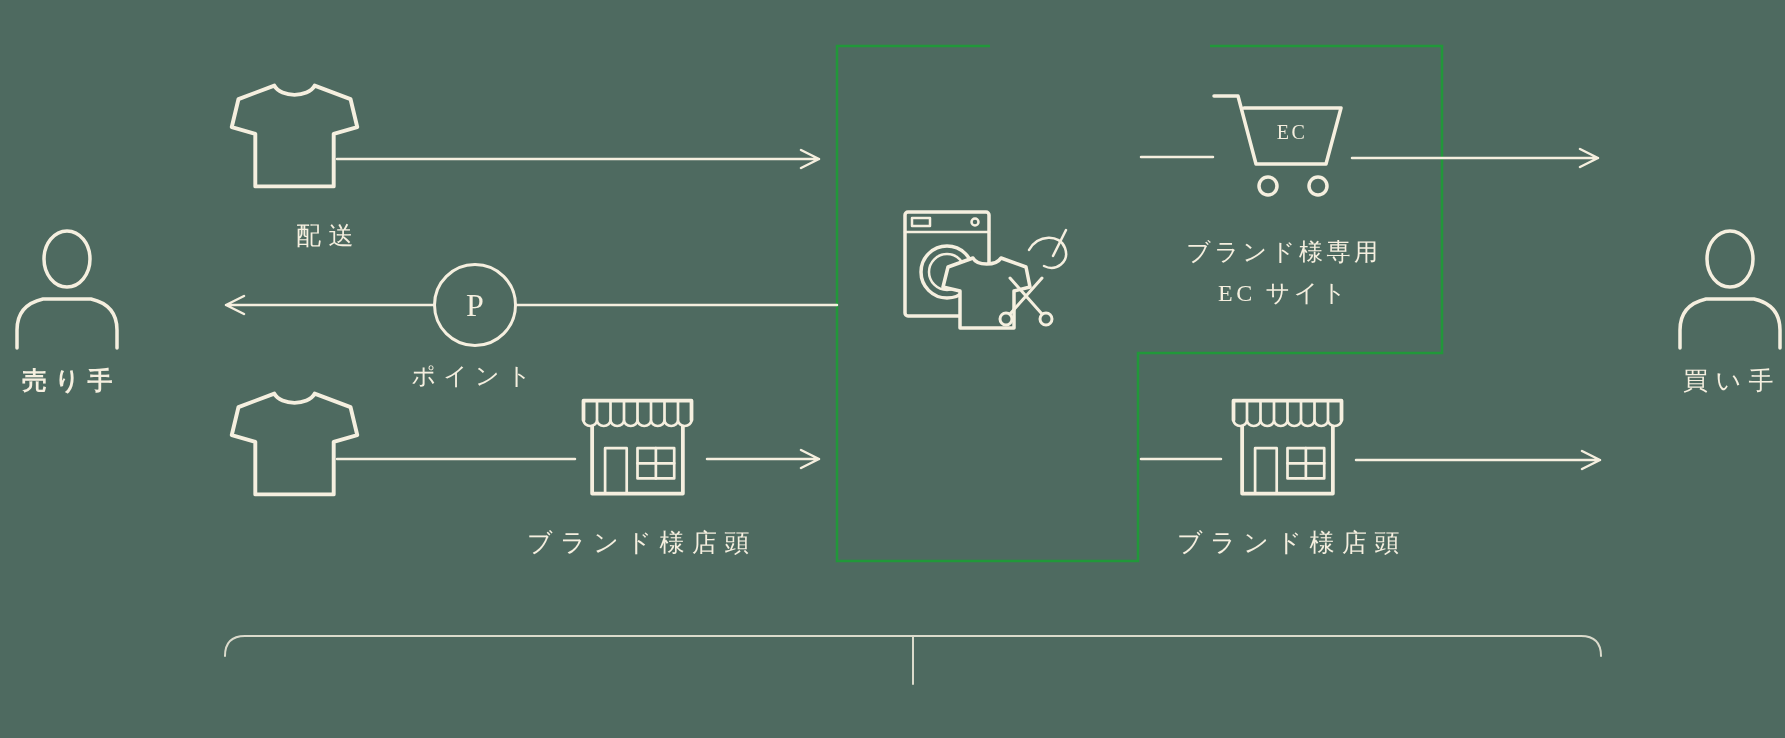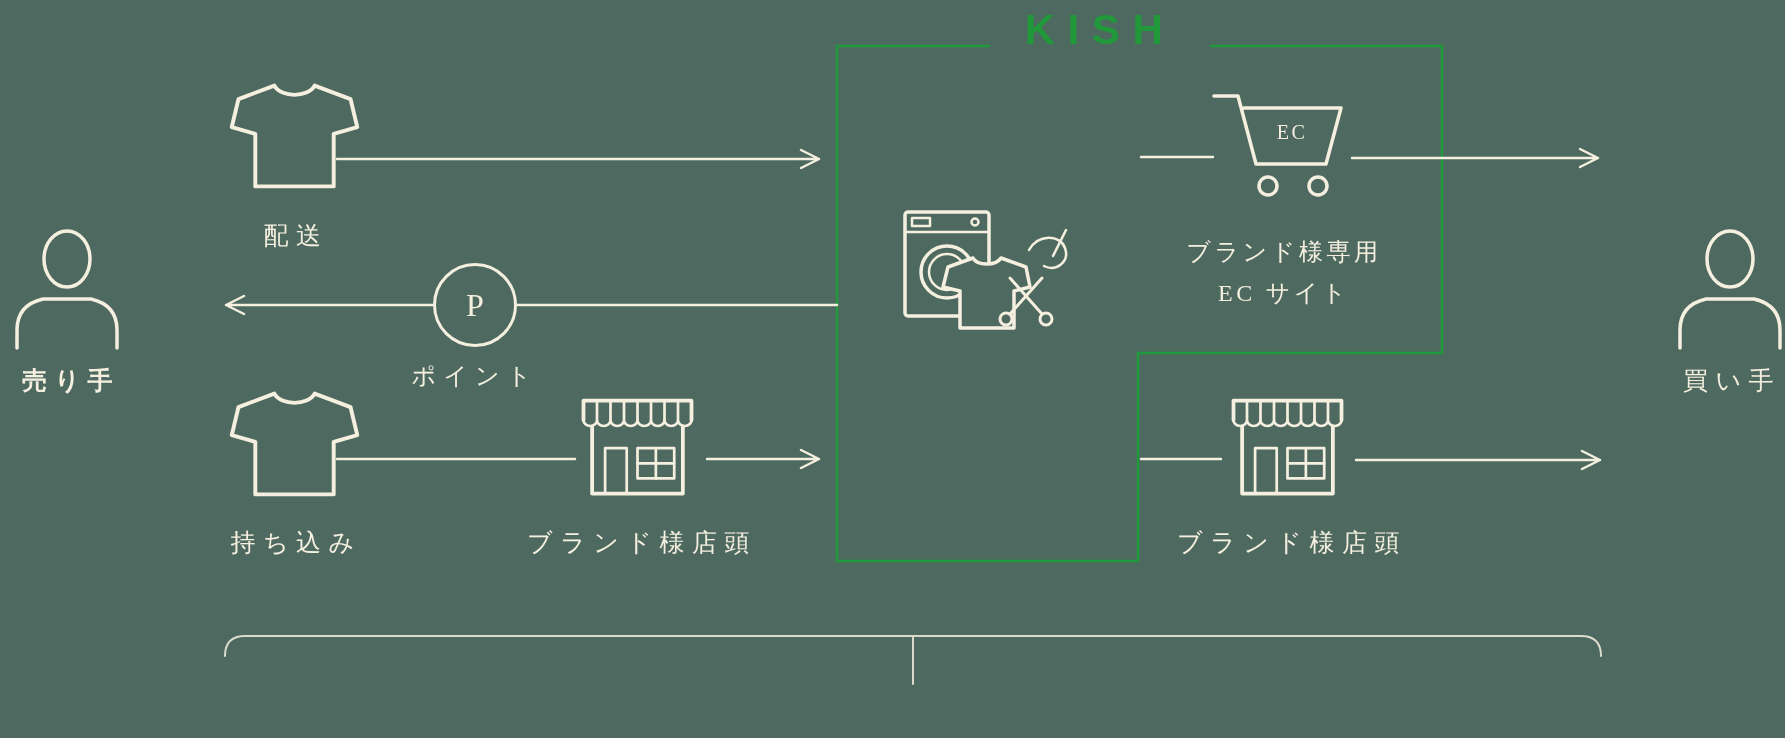--- a/index.html
+++ b/index.html
@@ -33,21 +33,20 @@
 </style>
 </head>
 <body>
 
 <div id="canvas">
 
   <svg class="abs" style="left:0;top:0" width="1785" height="738" viewBox="0 0 1785 738">
     <path class="gb" d="M990,46 H837 V561 H1138 V353 H1442 V46 H1210"></path>
   </svg>
 
-  <div class="abs title" style="left:950px;top:6px;width:300px;">KISH</div>
 
   <svg class="abs" style="left:337px;top:147px" width="488" height="24" viewBox="0 0 488 24">
     <path class="ln" d="M0,12 H482 M464,3 L482,12 L464,21"></path>
   </svg>
 
   <svg class="abs" style="left:218px;top:293px" width="622" height="24" viewBox="0 0 622 24">
     <path class="ln" d="M619,12 H8 M26,3 L8,12 L26,21"></path>
   </svg>
 
   <svg class="abs" style="left:337px;top:448px" width="238" height="22" viewBox="0 0 238 22">
@@ -82,31 +81,30 @@
 
   <svg class="abs" style="left:1675px;top:226px" width="110" height="122" viewBox="0 0 110 122">
     <ellipse class="ic" cx="55" cy="33" rx="23" ry="28"></ellipse>
     <path class="ic" d="M5,122 V104 Q5,79 31,73 H79 Q105,79 105,104 V122"></path>
   </svg>
   <div class="abs label" style="left:1667px;top:366px;width:130px;font-size:25px;">買い手</div>
 
   <svg class="abs" style="left:226px;top:80px" width="137" height="112" viewBox="0 0 120 100">
     <path class="ic" d="M42,5 C48,16 72,16 78,5 L110,17 L116,42 L95,48 L95,95 H25 V48 L4,42 L10,17 Z"></path>
   </svg>
-  <div class="abs label" style="left:231px;top:221px;width:130px;font-size:25px;">配送</div>
+  <div class="abs label" style="left:231px;top:221px;width:130px;font-size:25px;text-align:right;">配送</div>
 
   <div class="abs pcircle" style="left:433px;top:263px;">
     <span>P</span>
   </div>
   <div class="abs label" style="left:375px;top:362px;width:200px;font-size:24px;">ポイント</div>
 
   <svg class="abs" style="left:226px;top:388px" width="137" height="112" viewBox="0 0 120 100">
     <path class="ic" d="M42,5 C48,16 72,16 78,5 L110,17 L116,42 L95,48 L95,95 H25 V48 L4,42 L10,17 Z"></path>
   </svg>
-  <div class="abs label" style="left:196px;top:528px;width:200px;font-size:25px;">持ち込み</div>
 
   <svg class="abs" style="left:572px;top:392px" width="131" height="108" viewBox="0 0 120 100">
     <path class="ic" d="M10,26 V8 H110 V26"></path>
     <path class="ic thin" d="M22.5,8 V25 M35,8 V25 M47.5,8 V25 M60,8 V25 M72.5,8 V25 M85,8 V25 M97.5,8 V25"></path>
     <path class="ic thin" d="M10,26 a6.25,5.5 0 0 0 12.5,0 a6.25,5.5 0 0 0 12.5,0 a6.25,5.5 0 0 0 12.5,0 a6.25,5.5 0 0 0 12.5,0 a6.25,5.5 0 0 0 12.5,0 a6.25,5.5 0 0 0 12.5,0 a6.25,5.5 0 0 0 12.5,0 a6.25,5.5 0 0 0 12.5,0"></path>
     <path class="ic" d="M18,32 V94 H102 V32"></path>
     <rect class="ic thin" x="30" y="52" width="20" height="42"></rect>
     <rect class="ic thin" x="60" y="52" width="34" height="28"></rect>
     <path class="ic thin" d="M77,52 V80 M60,66 H94"></path>
   </svg>

